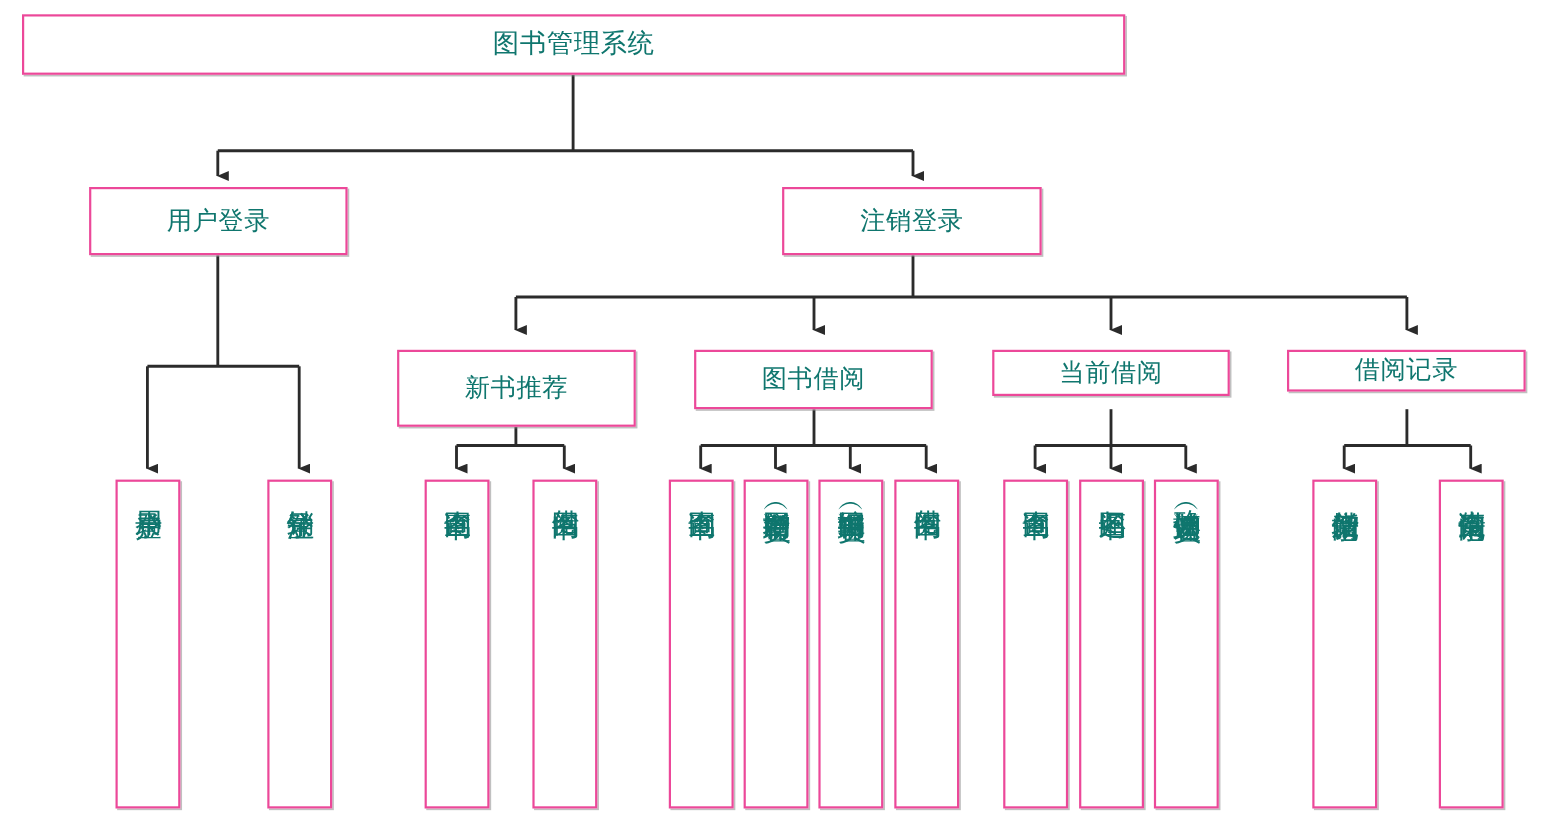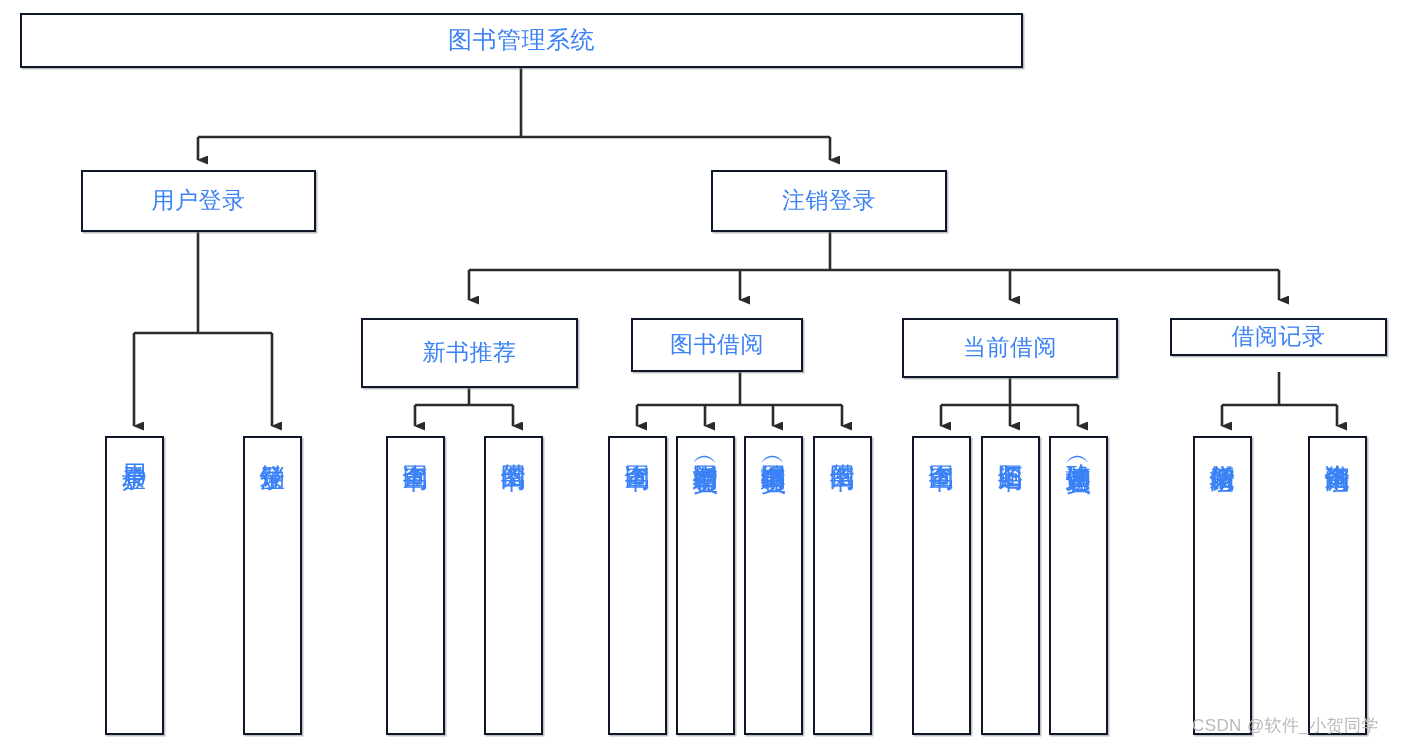--- a/index.html
+++ b/index.html
@@ -22,26 +22,26 @@
     left: 0;
     top: 0;
     width: 1405px;
     height: 747px;
     pointer-events: none;
   }
   .node {
     position: absolute;
     box-sizing: border-box;
     background: #ffffff;
-    border: 2px solid #0f172a;
+    border: 2px solid #ec4899;
     box-shadow: 1.5px 1.5px 0 rgba(140,140,140,0.55);
     display: flex;
     align-items: center;
     justify-content: center;
-    color: #3b82f6;
+    color: #0f766e;
   }
   .node .label {
     display: block;
     text-align: center;
     line-height: 1.18;
     white-space: nowrap;
   }
   .node.horiz .label {
     font-size: 23px;
     letter-spacing: 0.5px;
@@ -137,24 +137,24 @@
   <div class="node horiz" style="left:81px; top:170px; width:235px; height:62px;">
     <span class="label">用户登录</span>
   </div>
   <div class="node horiz" style="left:711px; top:170px; width:236px; height:62px;">
     <span class="label">注销登录</span>
   </div>
 
   <div class="node horiz" style="left:361px; top:318px; width:217px; height:70px;">
     <span class="label">新书推荐</span>
   </div>
-  <div class="node horiz" style="left:631px; top:318px; width:172px; height:54px;">
+  <div class="node horiz" style="left:631px; top:318px; width:217px; height:54px;">
     <span class="label">图书借阅</span>
   </div>
-  <div class="node horiz" style="left:902px; top:318px; width:216px; height:60px;">
+  <div class="node horiz" style="left:902px; top:318px; width:216px; height:42px;">
     <span class="label">当前借阅</span>
   </div>
   <div class="node horiz" style="left:1170px; top:318px; width:217px; height:38px;">
     <span class="label">借阅记录</span>
   </div>
 
   <div class="node leaf" style="left:105px; top:436px; width:59px; height:299px;">
     <span class="label">用户登录</span>
   </div>
   <div class="node leaf" style="left:243px; top:436px; width:59px; height:299px;">
@@ -191,15 +191,14 @@
     <span class="label">确认归还（管理员）</span>
   </div>
 
   <div class="node leaf" style="left:1193px; top:436px; width:59px; height:299px;">
     <span class="label">新增借阅记录</span>
   </div>
   <div class="node leaf" style="left:1308px; top:436px; width:59px; height:299px;">
     <span class="label">查询借阅记录</span>
   </div>
 
-  <div class="watermark">CSDN @软件_小贺同学</div>
 
 </div>
 
 </body></html>

